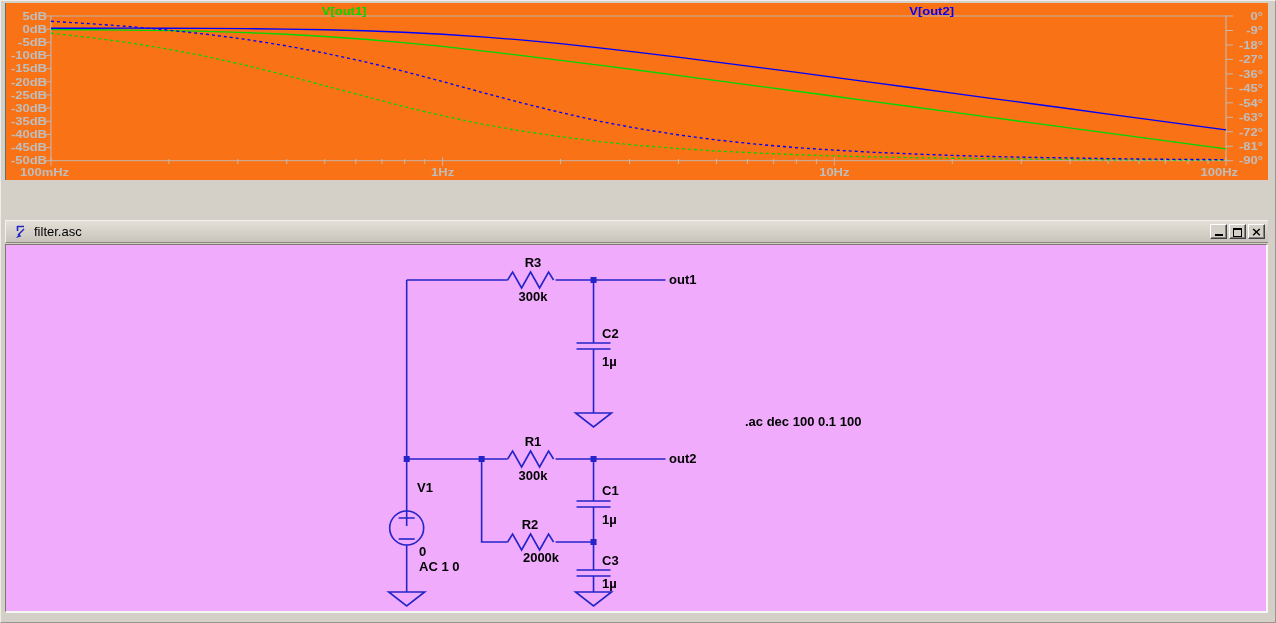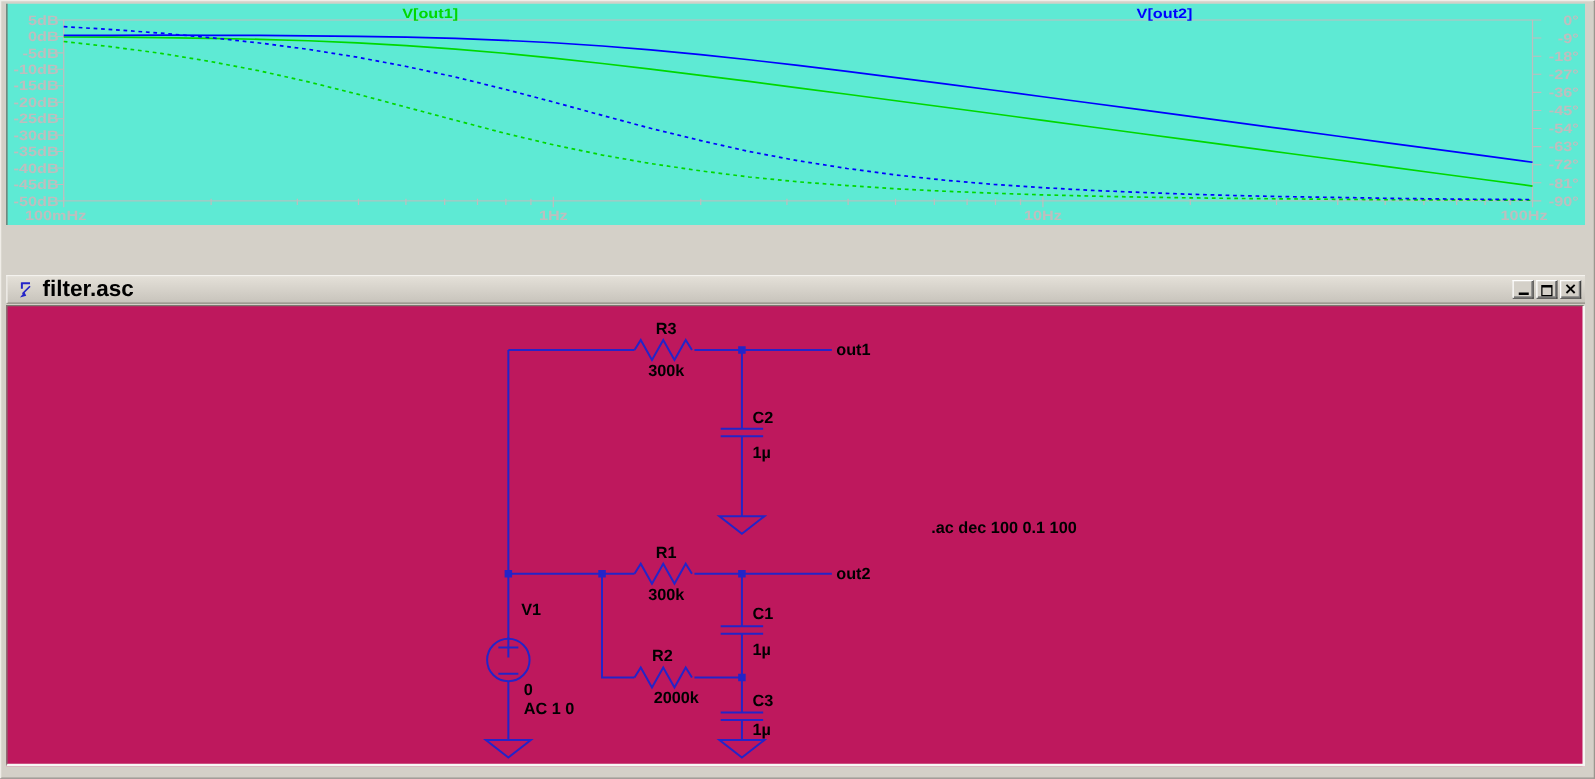--- a/index.html
+++ b/index.html
@@ -2,41 +2,41 @@
 <html><head>
 <meta charset="utf-8">
 <style>
   html,body{margin:0;padding:0;background:#808080;}
   *{box-sizing:border-box;}
   #app{position:relative;width:1276px;height:623px;background:#d4d0c8;
        font-family:"Liberation Sans",sans-serif;overflow:hidden;
        border-left:1px solid #f0ede8;border-top:1px solid #f0ede8;
        border-right:1px solid #9a968f;border-bottom:1px solid #9a968f;}
   
-  #wavepane{position:absolute;left:4px;top:2px;width:1263px;height:177px;background:#5eead4;
+  #wavepane{position:absolute;left:4px;top:2px;width:1263px;height:177px;background:#f97316;
             border-left:1px solid #6e6a64;}
   #plot-svg{display:block;width:100%;height:100%;}
   
   #titlebar{position:absolute;left:4px;top:219px;width:1263px;height:23px;
             background:linear-gradient(#e4e0d8,#c8c4bc);
             border-top:1px solid #f4f2ee;border-left:1px solid #f4f2ee;
             border-bottom:1px solid #8a867f;
             display:flex;align-items:center;padding:0 3px 0 6px;}
-  #titlebar .title{font-size:18px;font-weight:bold;color:#000;margin-left:6px;flex:1 1 auto;}
+  #titlebar .title{font-size:13px;font-weight:normal;color:#000;margin-left:6px;flex:1 1 auto;}
   .winbtn{width:17px;height:15px;background:#d4d0c8;margin-left:2px;
           border-top:1px solid #fff;border-left:1px solid #fff;
           border-right:1px solid #404040;border-bottom:1px solid #404040;
           box-shadow:inset -1px -1px 0 #808080;
           display:flex;align-items:flex-end;justify-content:center;cursor:default;position:relative;}
   .glyph-min{display:block;width:8px;height:2px;background:#000;margin:0 0 2px 0;}
   .glyph-max{display:block;width:9px;height:9px;border:1px solid #000;border-top:2px solid #000;margin:0 0 1px 0;}
   .glyph-close{position:absolute;left:0;top:0;right:0;bottom:0;
                font:bold 13px/13px "DejaVu Sans",sans-serif;color:#000;text-align:center;}
   
-  #canvas{position:absolute;left:4px;top:243px;width:1263px;height:369px;background:#be185d;
+  #canvas{position:absolute;left:4px;top:243px;width:1263px;height:369px;background:#f0abfc;
           border-top:1px solid #7c7870;border-left:1px solid #7c7870;
           border-right:2px solid #f6f6f4;border-bottom:2px solid #f6f6f4;padding-left:16px;}
   #schem-svg{position:absolute;left:0;top:0;width:100%;height:100%;}
   .slabel{position:absolute;font-size:13px;font-weight:bold;color:#000;height:14px;line-height:14px;white-space:nowrap;}
   .slabel.ctr{text-align:center;}
 </style>
 </head>
 <body>
 
 <div id="app">

